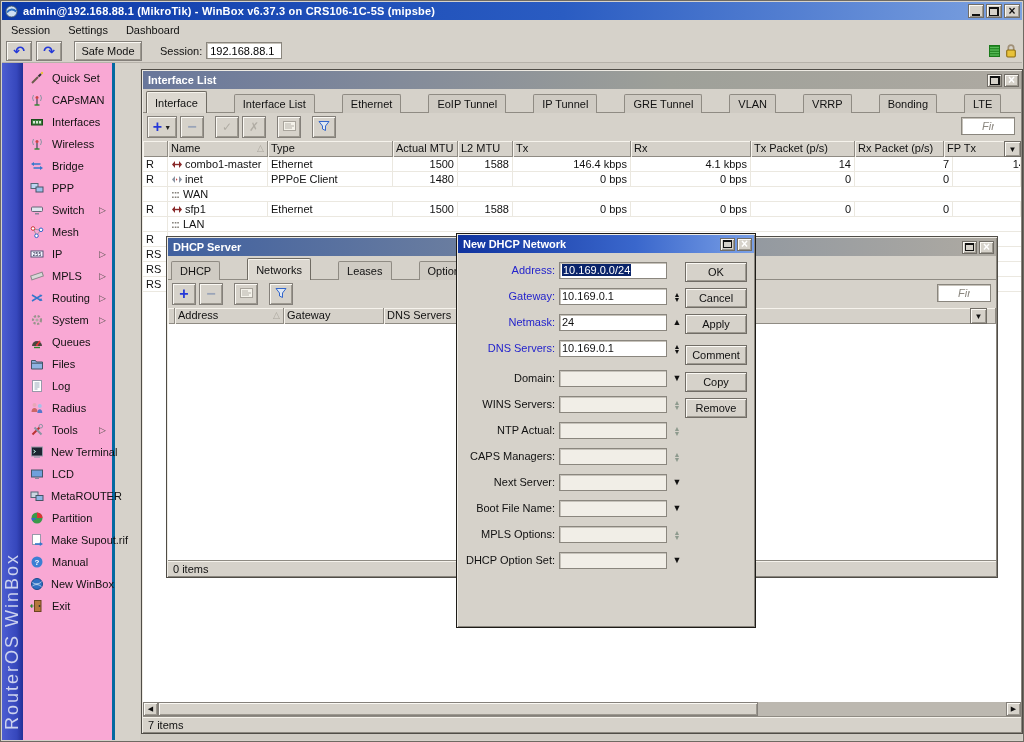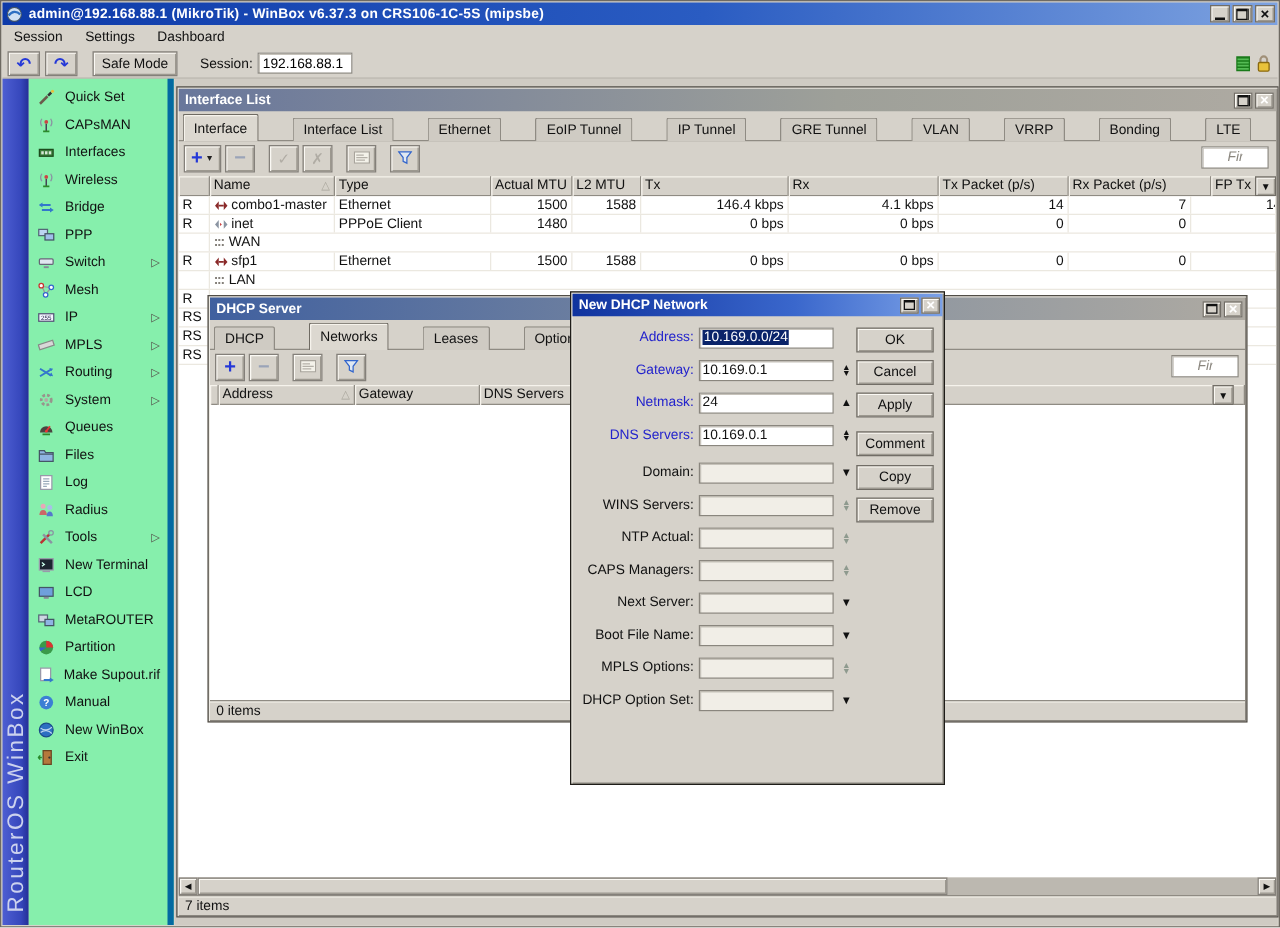--- a/index.html
+++ b/index.html
@@ -39,22 +39,22 @@
   .session-field { width:76px; height:17px; font-size:11px; padding:1px 3px;
                    font-family:inherit; }
   .tb-right { margin-left:auto; display:flex; align-items:center; gap:3px; padding-right:4px; }
 
   
   .brand { position:absolute; left:1px; top:62px; width:21px; bottom:1px;
            background:linear-gradient(90deg,#4d5ed2 0%,#3647bc 70%,#232f96 100%); overflow:hidden; }
   .brand span { position:absolute; bottom:10px; left:0px; writing-mode:vertical-rl;
                 transform:rotate(180deg); color:#ccd2ee; font-size:18px; letter-spacing:2px;
                 white-space:nowrap; }
-  .sidebar { position:absolute; left:22px; top:62px; width:116px; bottom:1px; background:#86efac;
-             border-right:5px solid #0369a1; padding-top:4px; }
+  .sidebar { position:absolute; left:22px; top:62px; width:92px; bottom:1px; background:#f9a8d4;
+             border-right:3px solid #0369a1; padding-top:4px; }
   .side-item { height:22px; display:flex; align-items:center; padding:0 6px 0 7px; }
   .side-item .si { width:15px; height:15px; display:inline-flex; align-items:center; }
   .side-item .sl { margin-left:7px; white-space:nowrap; }
   .side-item .arr { margin-left:auto; color:#55524c; font-size:9px; }
 
   
   .mdi { position:absolute; left:139px; top:62px; right:1px; bottom:1px; background:#cfcbc3; }
   .win { position:absolute; background:#d6d2ca; border:1px solid #504d47;
          box-shadow:inset 1px 1px 0 #eeebe4, inset -1px -1px 0 #8a867e; }
   .w-title { position:absolute; top:1px; left:1px; right:1px; height:18px; display:flex;
@@ -516,21 +516,21 @@
           </div>
         <div class="hc" style="width:118px">
             <span>Tx</span>
           </div>
         <div class="hc" style="width:120px">
             <span>Rx</span>
           </div>
         <div class="hc" style="width:104px">
             <span>Tx Packet (p/s)</span>
           </div>
-        <div class="hc" style="width:114px">
+        <div class="hc" style="width:89px">
             <span>Rx Packet (p/s)</span>
           </div>
         <div class="hc" style="flex:1">
             <span>FP Tx</span>
           </div>
         <div class="hdr-drop btn16" style="right:0">
             <span>▼</span>
           </div>
       </div>
       <div class="w-body" style="top:87px; bottom:31px">

